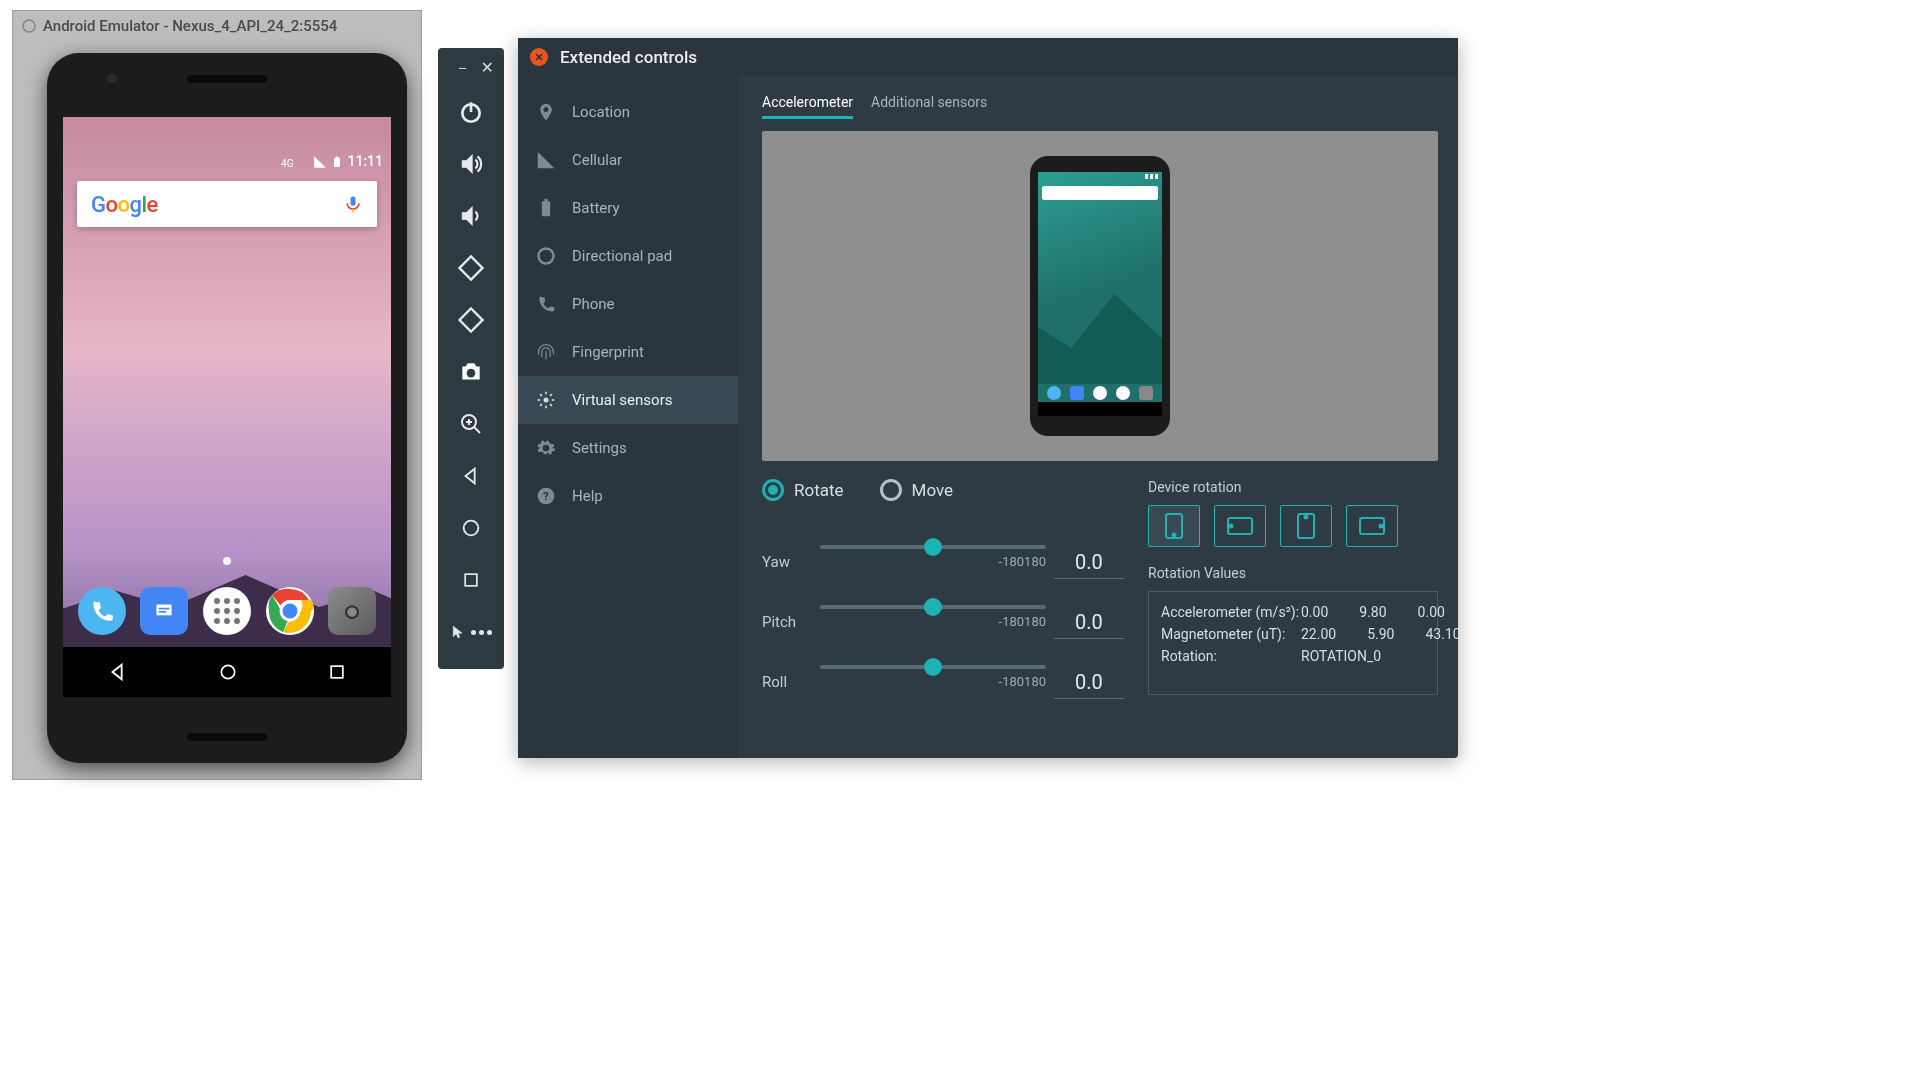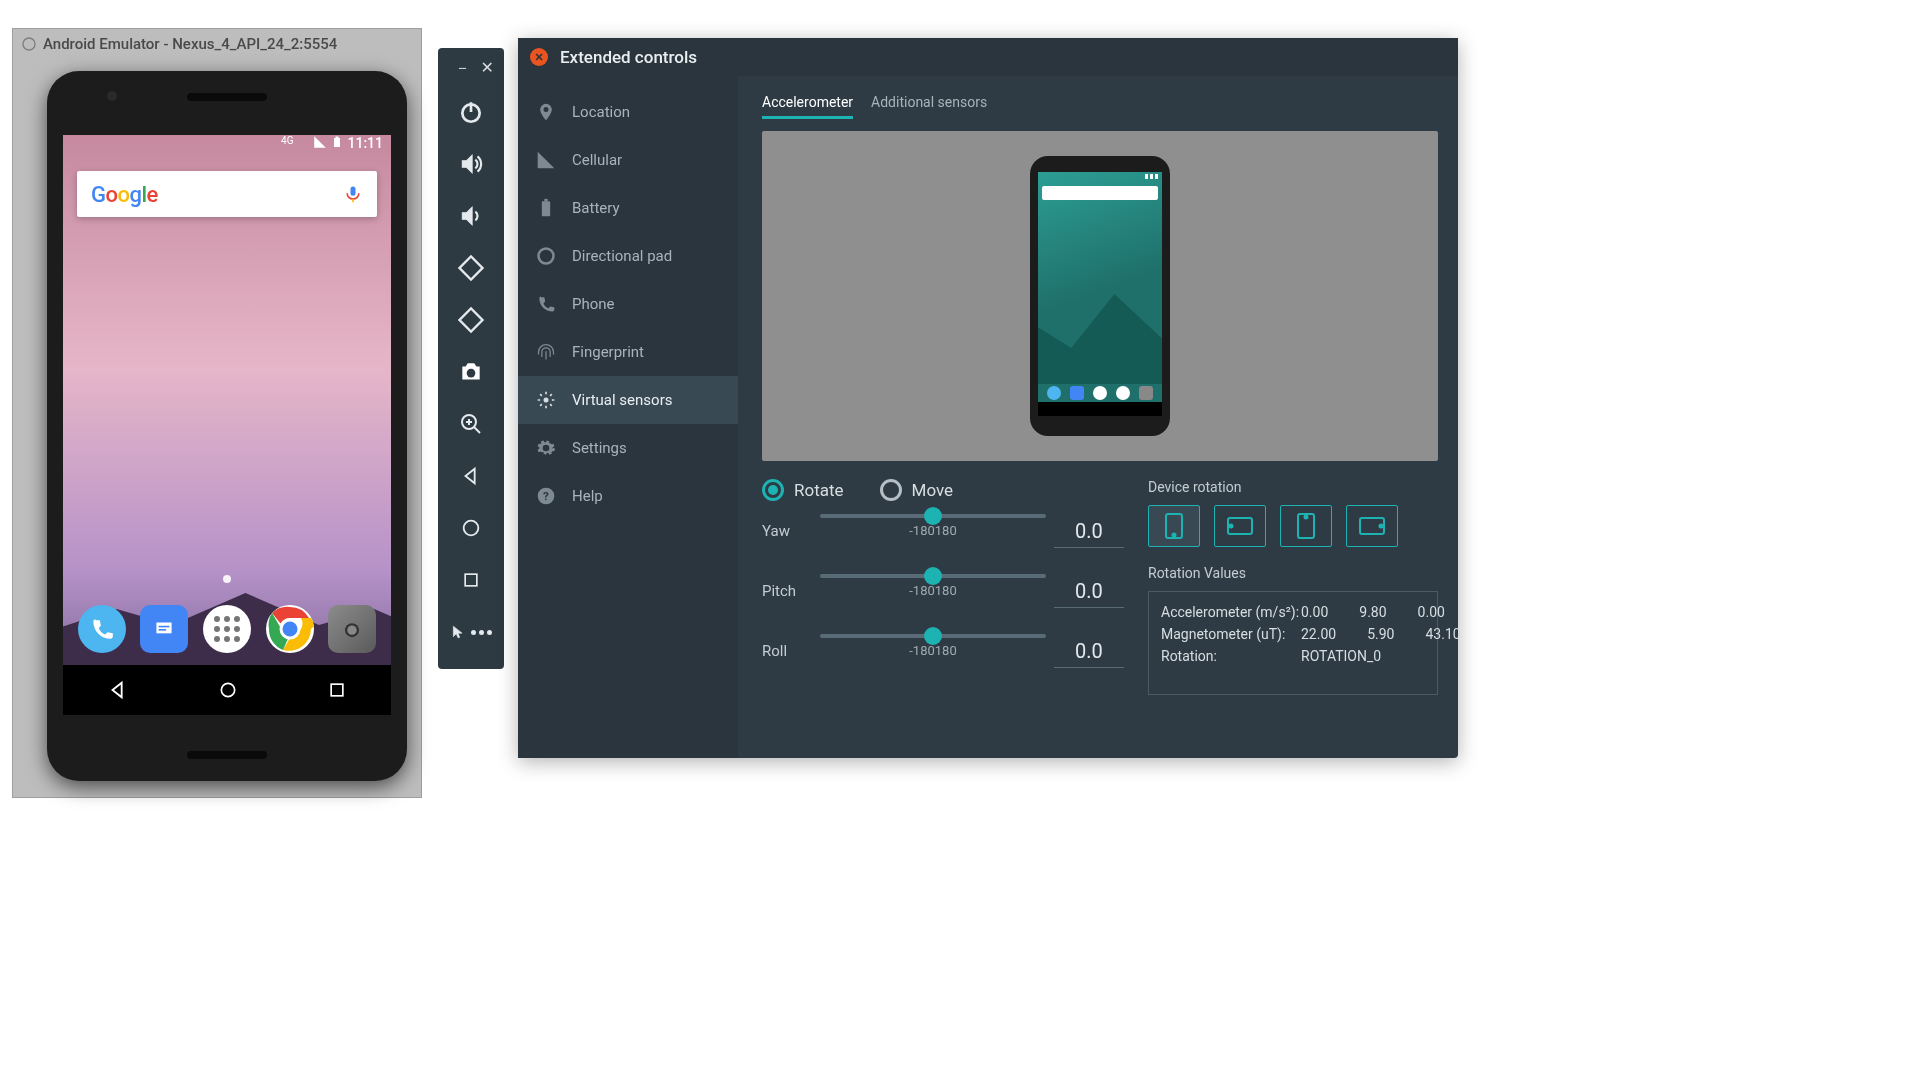--- a/index.html
+++ b/index.html
@@ -8,21 +8,21 @@
     background: #ffffff;
     width: 1916px;
     height: 1074px;
     position: relative;
     overflow: hidden;
   }
   
   .emulator-window {
     position: absolute;
     left: 12px;
-    top: 28px;
+    top: 10px;
     width: 410px;
     height: 770px;
     background: #bdbdbd;
     border: 1px solid #9e9e9e;
   }
   .emulator-titlebar {
     height: 30px;
     display: flex;
     align-items: center;
     padding: 0 8px;
@@ -59,25 +59,26 @@
     left: 16px; right: 16px;
     top: 64px;
     height: 580px;
     background: linear-gradient(180deg, #c6899f 0%, #e6b6c8 40%, #b692c8 75%, #6b5b8c 100%);
     overflow: hidden;
   }
   .status-bar {
     height: 24px;
     display: flex;
     justify-content: flex-end;
-    align-items: flex-start;
+    align-items: flex-end;
     padding: 0 8px;
     color: #fff;
     font-size: 14px;
     gap: 4px;
+    margin-top: 28px;
   }
   .status-bar .net { font-size: 10px; margin-right: 16px;}
   .google-search {
     margin: 12px 14px;
     height: 46px;
     background: #fff;
     border-radius: 2px;
     display: flex;
     align-items: center;
     padding: 0 14px;
@@ -231,21 +232,21 @@
     clip-path: polygon(0 100%, 0 30%, 30% 60%, 60% 0, 100% 60%, 100% 100%);
   }
   .mini-dock {position:absolute; bottom:16px; left:0; right:0; display:flex; justify-content:space-evenly;}
   .mini-dock span{width:14px;height:14px;border-radius:50%;background:#fff;}
   .mini-nav {position:absolute; bottom:0; left:0; right:0; height:14px; background:#000;}
 
   .lower {
     display:flex; gap: 24px; align-items:flex-start;
   }
   .left-controls { flex:1; }
-  .radios { display:flex; gap:36px; margin-bottom: 5px; align-items:flex-end;}
+  .radios { display:flex; gap:36px; margin-bottom: 36px; align-items:flex-end;}
   .radio {
     display:flex; align-items:center; gap:10px; font-size:17px; cursor:pointer;
   }
   .radio-ind {
     width:22px;height:22px;border-radius:50%;
     border:3px solid #b6bfc5;
     display:flex;align-items:center;justify-content:center;
   }
   .radio.selected .radio-ind { border-color:#1db3b3; }
   .radio.selected .radio-ind::after{
@@ -261,21 +262,21 @@
   .slider-wrap { position:relative; padding: 8px 0 18px; }
   .slider-track {
     height:4px; background:#5a6b78; border-radius:2px;
     position:relative;
   }
   .slider-thumb {
     position:absolute; top:50%; transform:translate(-50%,-50%);
     width:18px;height:18px;border-radius:50%;background:#1db3b3;
   }
   .slider-minmax {
-    display:flex; justify-content:center;
+    display:flex; justify-content:flex-end;
     font-size:13px; color:#a0aab1; margin-top:5px;
   }
   .slider-val-input {
     border-bottom:1px solid #5a6b78;
     text-align:center; color:#e4e9ed; font-size:20px;
     padding:4px 0;
   }
 
   .right-panel {
     width: 290px;

